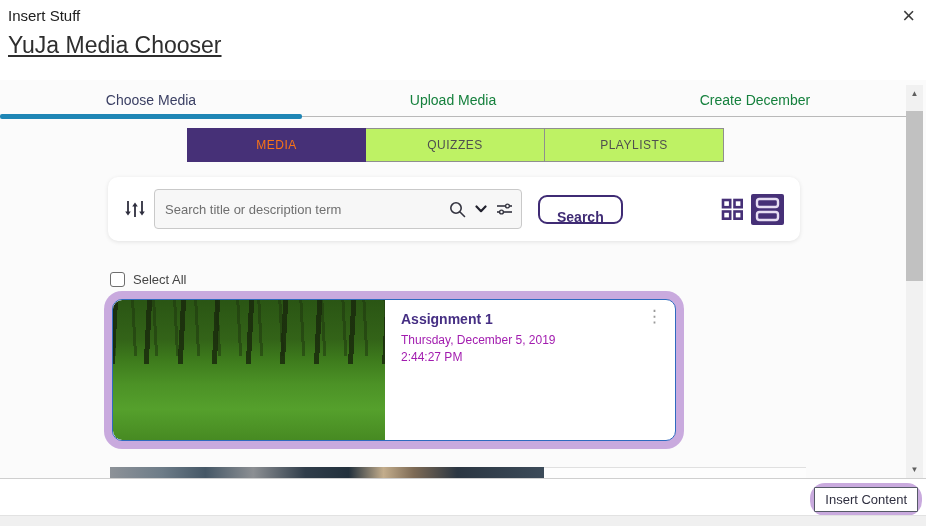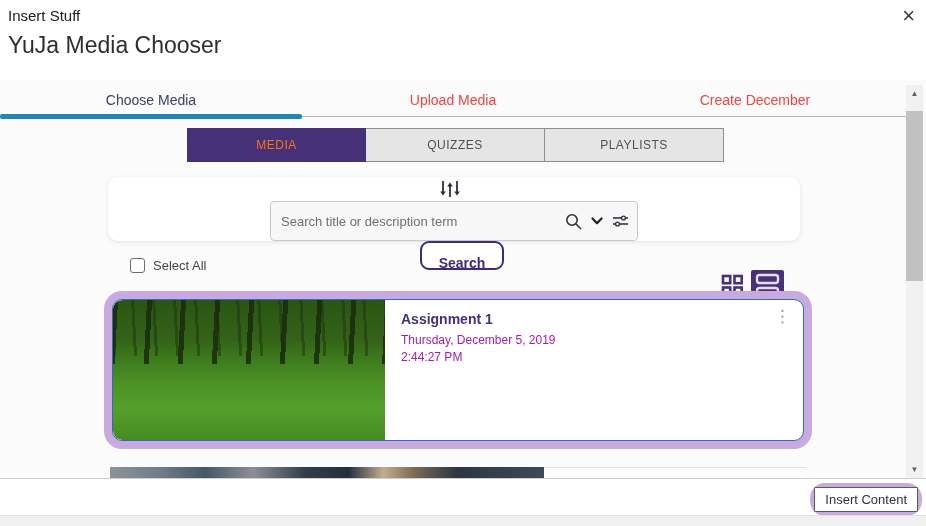--- a/index.html
+++ b/index.html
@@ -4,70 +4,70 @@
 <style>
   * { margin:0; padding:0; box-sizing:border-box; }
   html,body { width:926px; height:526px; overflow:hidden; background:#ffffff;
               font-family:"Liberation Sans", sans-serif; }
   .stage { position:relative; width:926px; height:526px; background:#fff; }
 
   
   .dlg-title { position:absolute; left:8px; top:7px; font-size:15px; font-weight:normal; color:#202020; }
   .dlg-close { position:absolute; right:11px; top:4px; font-size:22px; color:#3c3c3c; cursor:pointer;
                line-height:24px; font-weight:400; }
-  .dlg-subtitle { position:absolute; left:8px; top:32px; font-size:23px; font-weight:400; color:#2e2e2e; }
+  .dlg-subtitle { position:absolute; left:8px; top:32px; font-size:23px; font-weight:400; color:#2e2e2e;text-decoration:underline; }
 
   
   .frame { position:absolute; left:0; top:80px; width:926px; height:399px; background:#fbfbfb;
            border-bottom:1px solid #cfcfcf; overflow:hidden; }
 
   
   .tabs { position:absolute; left:0; top:8px; width:906px; height:29px; display:flex;
           border-bottom:1px solid #b9b9b9; }
-  .tab { flex:1; text-align:center; font-size:14px; color:#ef4444; line-height:24px; cursor:pointer;
+  .tab { flex:1; text-align:center; font-size:14px; color:#15803d; line-height:24px; cursor:pointer;
          position:relative; }
   .tab.active { color:#3a3f63;text-align:center; }
   .tab.active::after { content:""; position:absolute; left:0; right:0; bottom:-3px; height:5px;
                        background:#1f86b5; border-radius:2px; }
 
   
   .subtabs { position:absolute; left:187px; top:48px; display:flex; }
-  .subtab { width:179px; height:34px; background:#e5e5e5; border:1px solid #8f8f8f; border-left-width:0;
+  .subtab { width:179px; height:34px; background:#bef264; border:1px solid #8f8f8f; border-left-width:0;
             color:#4f4f4f; font-size:12px; letter-spacing:0.5px; display:flex; align-items:center;
             justify-content:center; cursor:pointer; }
   .subtab:first-child { border-left-width:1px; }
   .subtab.active { background:#463077; border-color:#463077; color:#f97316; }
 
   
   .search-card { position:absolute; left:108px; top:97px; width:692px; height:64px; background:#ffffff;
                  border-radius:10px; box-shadow:0 1px 4px rgba(0,0,0,0.10); display:flex;
-                 align-items:center; padding:0 16px;flex-direction:column; }
+                 align-items:center; padding:0 16px; }
   .sort-icon { width:22px; height:24px; margin-right:8px; cursor:pointer; flex:none; }
   .search-field { position:relative; width:368px; height:40px; background:#f7f7f7;
                   border:1px solid #c9c9c9; border-radius:4px; flex:none; display:flex; align-items:center; }
   .search-field input { border:none; outline:none; background:transparent; width:250px; height:100%;
                         padding:0 0 0 10px; font-size:13px; color:#333;
                         font-family:"Liberation Sans", sans-serif; }
   .search-field input::placeholder { color:#6f6f6f; opacity:1; }
   .field-icons { position:absolute; right:8px; top:0; height:100%; display:flex; align-items:center; gap:9px; }
   .field-icons svg { display:block; cursor:pointer; }
   .search-btn { margin-left:16px; height:29px; padding:12px 17px; background:#fff; border:2px solid #3f2b74;
                 border-radius:9px; color:#3f2b74; font-size:14px; font-weight:bold; cursor:pointer;
                 font-family:"Liberation Sans", sans-serif; }
   .view-icons { margin-left:auto; display:flex; align-items:center; gap:6px; }
   .view-icons .vicon { cursor:pointer; display:block; }
 
   
-  .select-all { position:absolute; left:110px; top:178px; display:flex; align-items:flex-end;margin-left:20px; }
+  .select-all { position:absolute; left:110px; top:192px; display:flex; align-items:flex-end; }
   .checkbox { width:15px; height:15px; border:1px solid #6e6e6e; border-radius:3px; background:#fff;
               cursor:pointer; flex:none; }
   .select-all span.lbl { margin-left:8px; font-size:13px; color:#454545; }
 
   
-  .media-ring { position:absolute; left:104px; top:211px; width:708px; height:158px; background:#c9aade;
+  .media-ring { position:absolute; left:104px; top:211px; width:580px; height:158px; background:#c9aade;
                 border-radius:18px; padding:8px; cursor:pointer; }
   .media-card { width:100%; height:100%; background:#ffffff; border:1px solid #2f6bbf; border-radius:10px;
                 display:flex; overflow:hidden; position:relative; }
   .thumb { width:272px; height:100%; flex:none; border-radius:9px 0 0 9px;
            background:
              repeating-linear-gradient(93deg, rgba(25,42,12,0.85) 0 5px, rgba(25,42,12,0) 5px 34px),
              repeating-linear-gradient(87deg, rgba(30,55,14,0.55) 0 3px, rgba(30,55,14,0) 3px 21px),
              linear-gradient(180deg, #2a5514 0%, #336318 28%, #3d7a1c 42%, #4c9226 60%, #55a02c 78%, #478a22 100%);
            background-size:100% 46%, 100% 40%, 100% 100%;
            background-repeat:no-repeat, no-repeat, no-repeat; }

